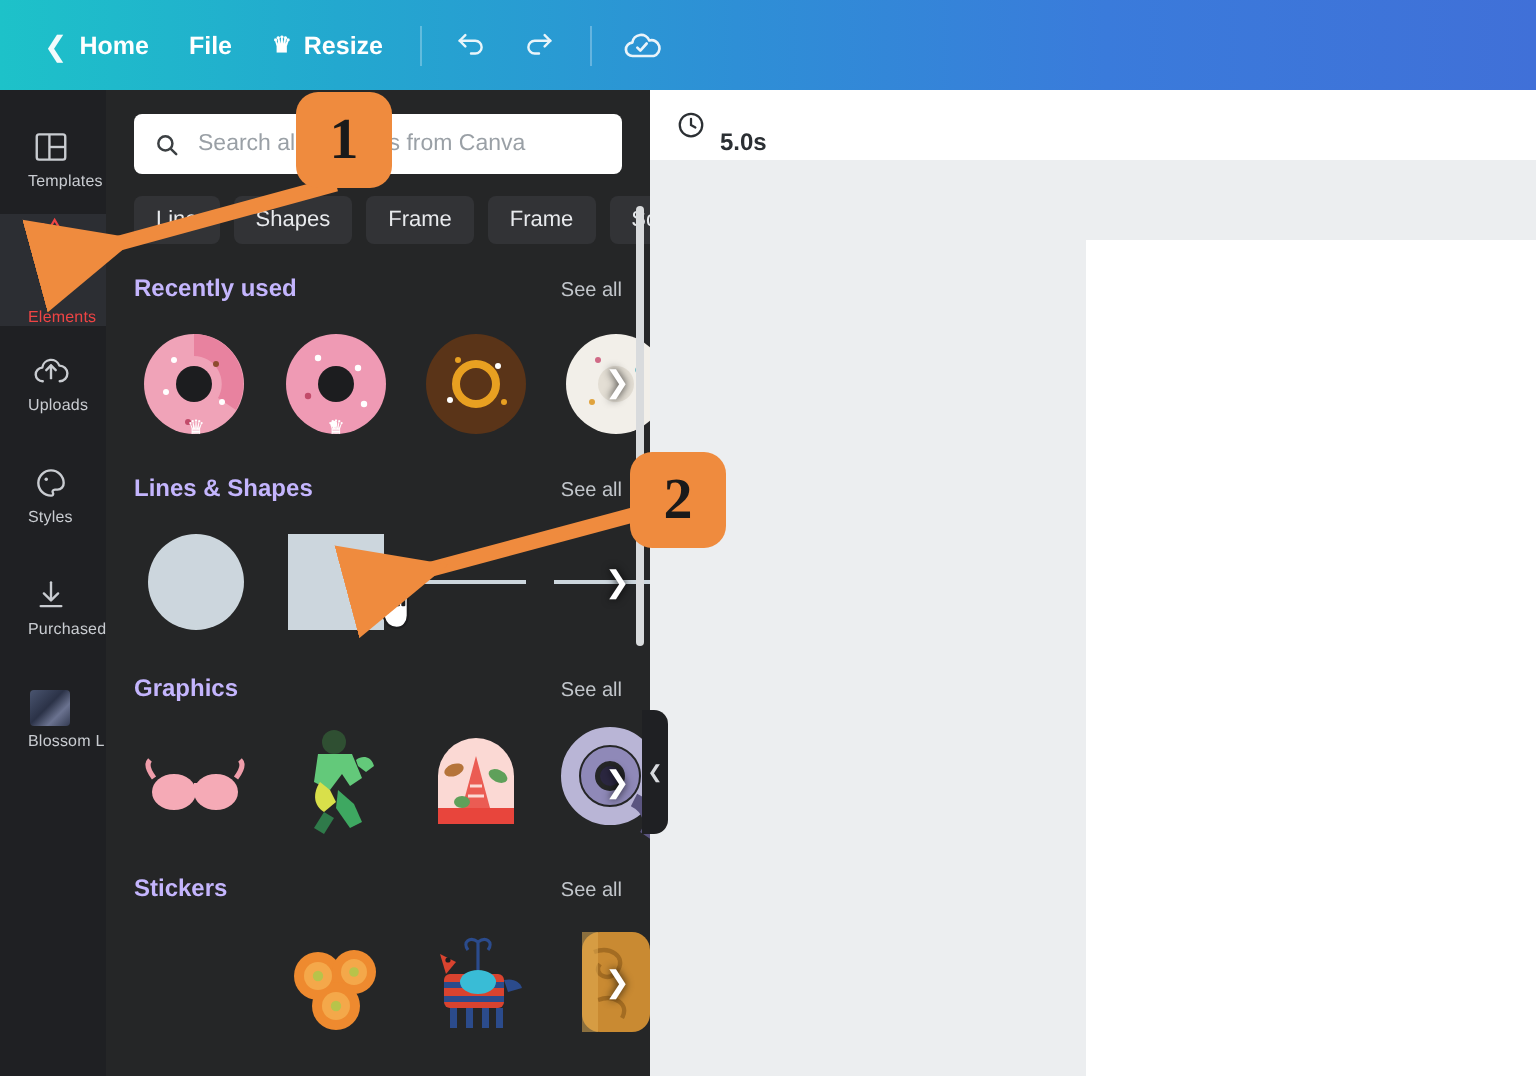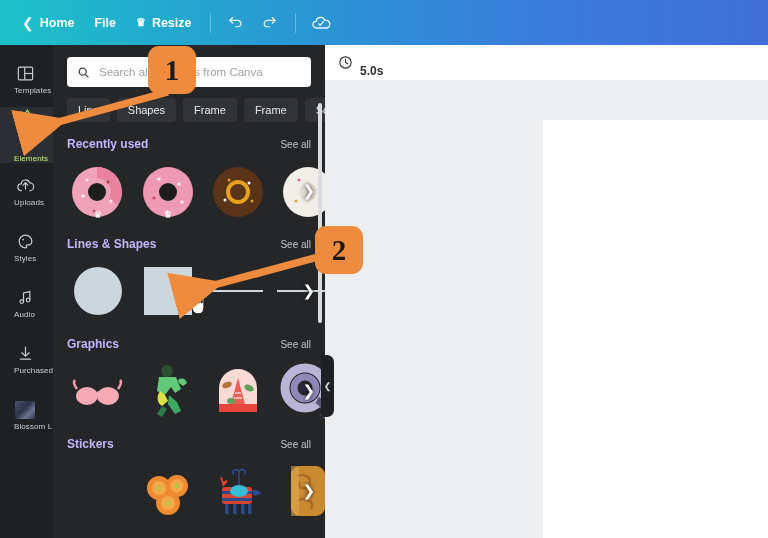--- a/index.html
+++ b/index.html
@@ -35,21 +35,21 @@
   .rail {
     position: absolute; left: 0; top: 45px; width: 53px; height: 493px;
     background: #1f2023; display: flex; flex-direction: column; align-items: center;
     padding-top: 6px; overflow: hidden;
   }
   .rail-item {
     width: 53px; height: 56px; display: flex; flex-direction: column;
     align-items: flex-start; justify-content: center; gap: 3px;
     color: #c9ccd1; cursor: pointer; flex: 0 0 auto; padding-left: 14px;
   }
-  .rail-item.active { background: #2c2e33; color: #bef264; gap: 28px; }
+  .rail-item.active { background: #2c2e33; color: #ef4444; gap: 28px; }
   .rail-label { font-size: 8px; letter-spacing: .1px; line-height: 1; white-space: nowrap; }
   .rail-ico { width: 22px; height: 20px; display: flex; align-items: center; justify-content: center; }
   .thumb-sq {
     width: 20px; height: 18px; border-radius: 2px;
     background: linear-gradient(135deg,#4a5570 0%, #2b3247 45%, #6b7390 70%, #343b52 100%);
   }
 
   
   .panel {
     position: absolute; left: 53px; top: 45px; width: 272px; height: 493px;
@@ -215,30 +215,20 @@
     <div class="rail-item">
       <span class="rail-ico">
         <svg width="19" height="19" viewBox="0 0 24 24" fill="none" stroke="currentColor" stroke-width="1.5">
           <path d="M12 4a8 8 0 000 16c1.2 0 1.7-.9 1.2-1.7-.6-1 .1-2.1 1.3-2.1h1.6A4 4 0 0020 12c0-4.4-3.6-8-8-8z"></path>
           <circle cx="9" cy="9.6" r="1.1" fill="currentColor" stroke="none"></circle>
         </svg>
       </span>
       <span class="rail-label">Styles</span>
     </div>
 
-    <div class="rail-item">
-      <span class="rail-ico">
-        <svg width="19" height="19" viewBox="0 0 24 24" fill="none" stroke="currentColor" stroke-width="1.5">
-          <path d="M9.5 17V6.2l8-1.7V15"></path>
-            <circle cx="7.3" cy="17.2" r="2.3"></circle>
-            <circle cx="15.3" cy="15.2" r="2.3"></circle>
-        </svg>
-      </span>
-      <span class="rail-label">Audio</span>
-    </div>
 
 
     <div class="rail-item">
       <span class="rail-ico">
         <svg width="19" height="19" viewBox="0 0 24 24" fill="none" stroke="currentColor" stroke-width="1.5" stroke-linecap="round" stroke-linejoin="round">
           <line x1="12" y1="4" x2="12" y2="15"></line>
             <polyline points="7.5 11 12 15.4 16.5 11"></polyline>
             <line x1="5.5" y1="19" x2="18.5" y2="19"></line>
         </svg>
       </span>

